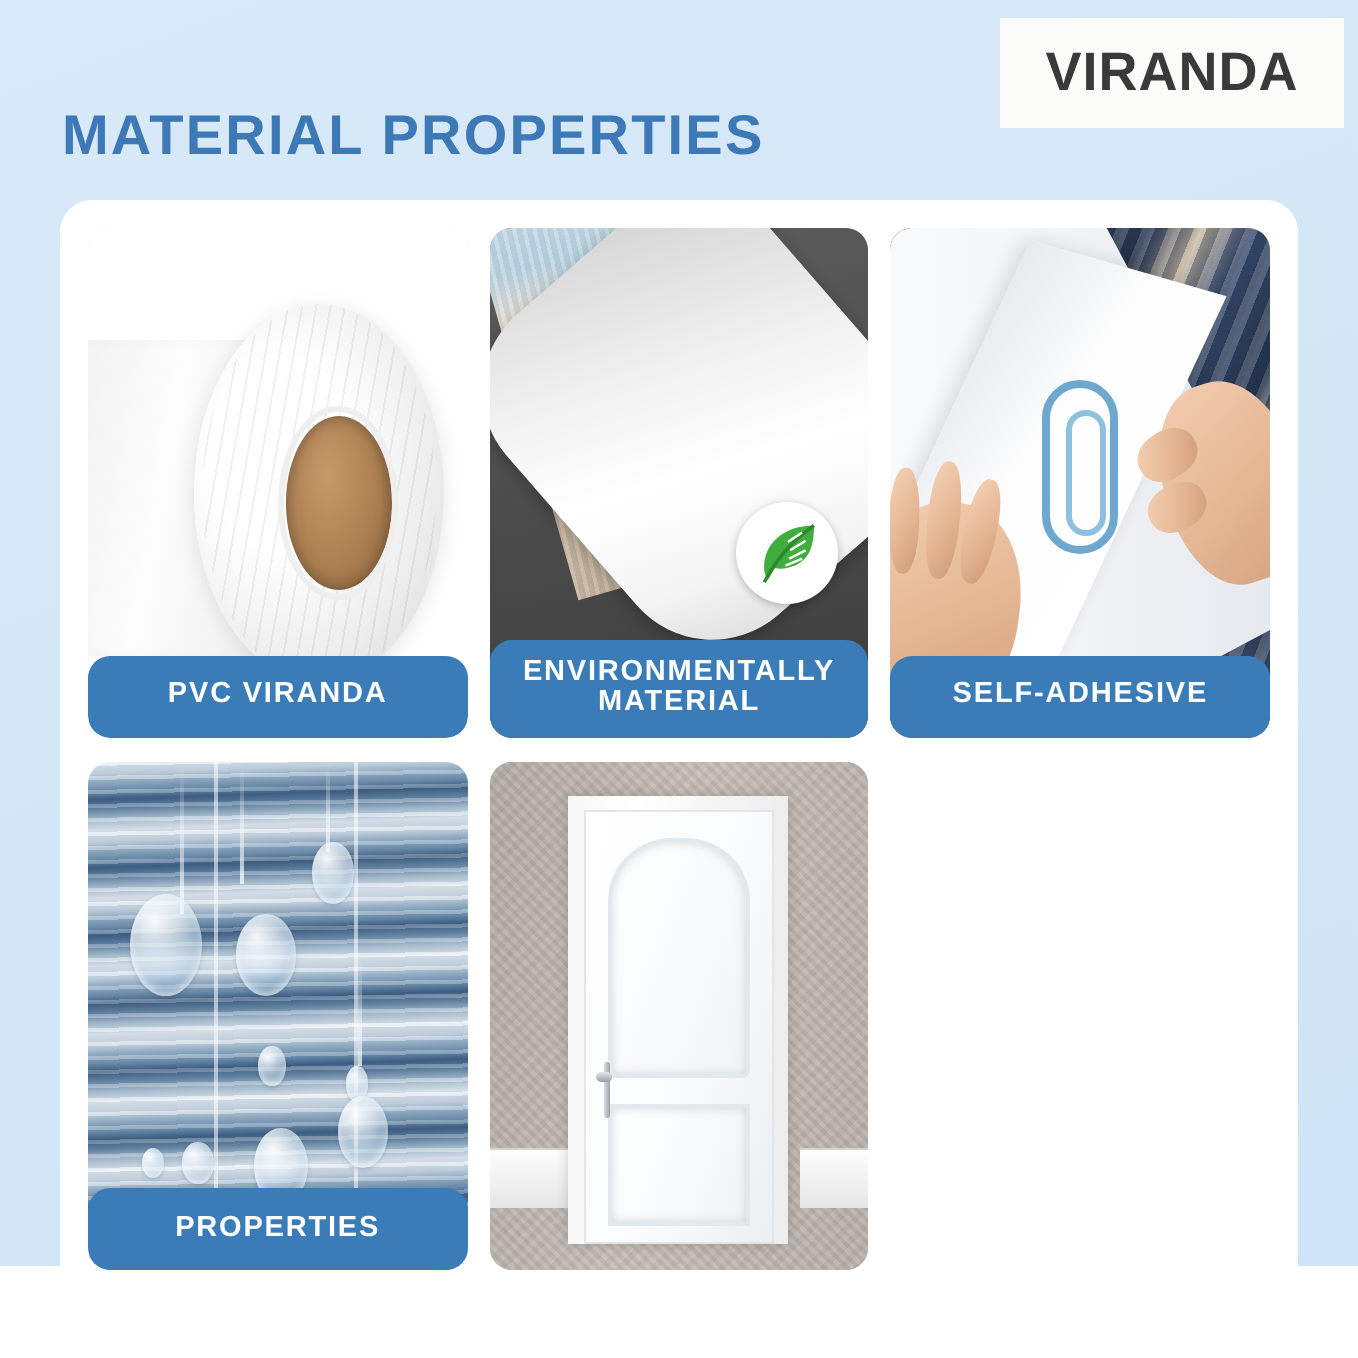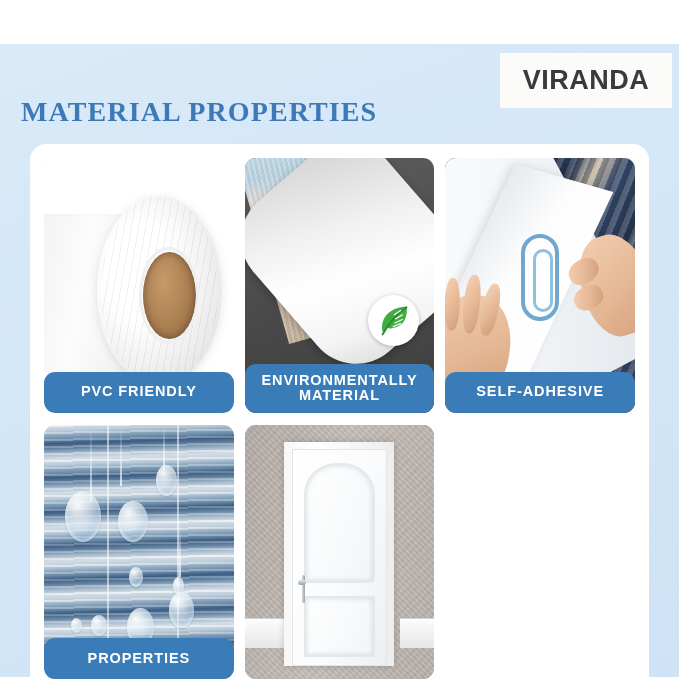--- a/index.html
+++ b/index.html
@@ -9,21 +9,20 @@
     height: 679px;
     overflow: hidden;
     font-family: "Liberation Sans", sans-serif;
   }
 
   #page {
     position: relative;
     width: 679px;
     height: 633px;
     background: linear-gradient(160deg, #d9eaf8 0%, #d4e7f7 40%, #cee3f5 100%);
-    margin-top: 44px;
   }
 
   
   .logo-box {
     position: absolute;
     left: 500px;
     top: 9px;
     width: 172px;
     height: 55px;
     background: #fbfbfa;
@@ -35,27 +34,27 @@
     font-size: 27px;
     font-weight: bold;
     letter-spacing: 0.5px;
     color: #3a3a3a;
     font-family: "Liberation Sans", sans-serif;
   }
 
   
   .page-title {
     position: absolute;
-    left: 21px;
+    left: 31px;
     top: 52px;
     font-size: 28px;
     font-weight: bold;
     letter-spacing: 1.1px;
     color: #3d79b7;
-    font-family: Liberation Serif, serif;
+    font-family: Liberation Sans, sans-serif;
   }
 
   
   .card {
     position: absolute;
     left: 30px;
     top: 100px;
     width: 619px;
     height: 549px;
     background: #ffffff;
@@ -424,21 +423,21 @@
   <div class="card">
     <div class="grid">
 
       <div class="tile">
         <div class="tile-art art-roll">
           <div class="roll-sheet"></div>
           <div class="roll-body"></div>
           <div class="roll-rings"></div>
           <div class="roll-core"></div>
         </div>
-        <div class="tile-label">PVC FRIENDLY</div>
+        <div class="tile-label">PVC VIRANDA</div>
       </div>
 
       <div class="tile">
         <div class="tile-art art-eco">
           <div class="eco-print">
             <div class="eco-post1"></div>
             <div class="eco-post2"></div>
           </div>
           <div class="eco-roll">
             <div class="eco-roll-tip"></div>

